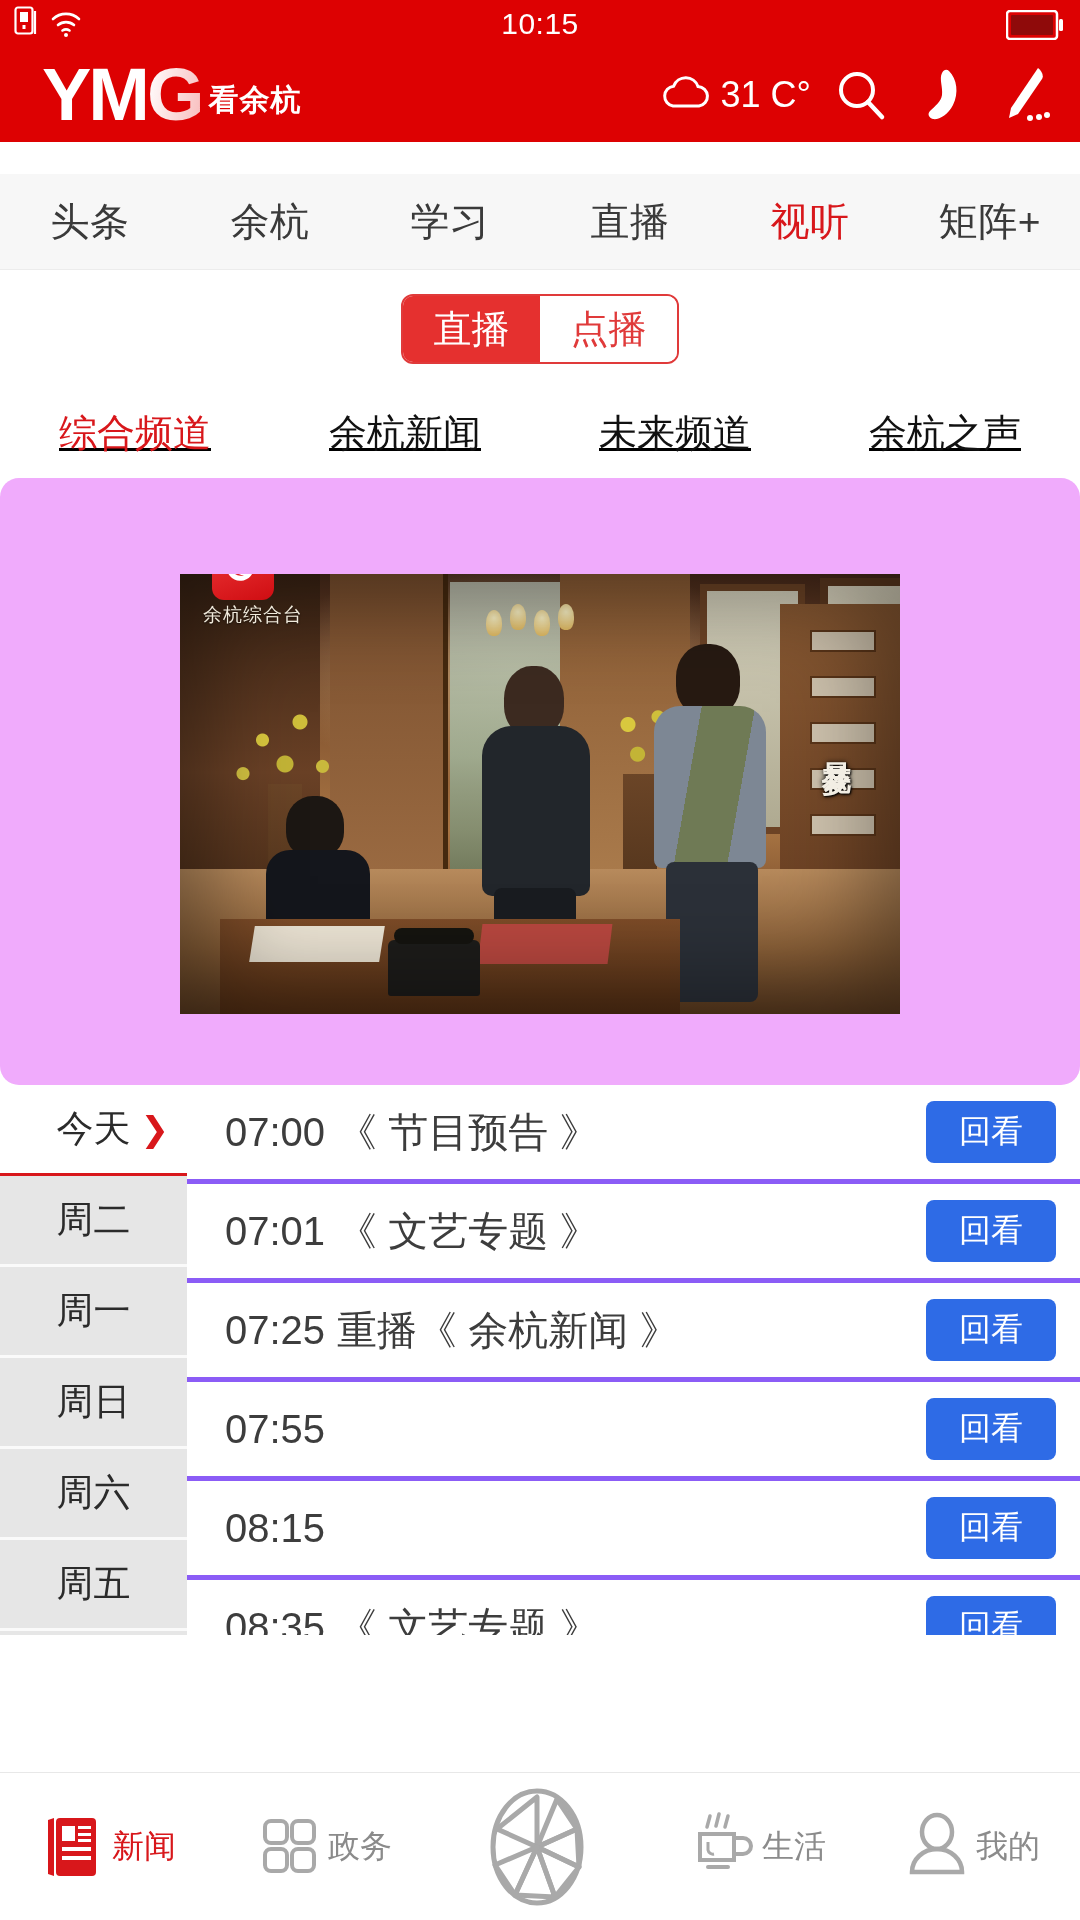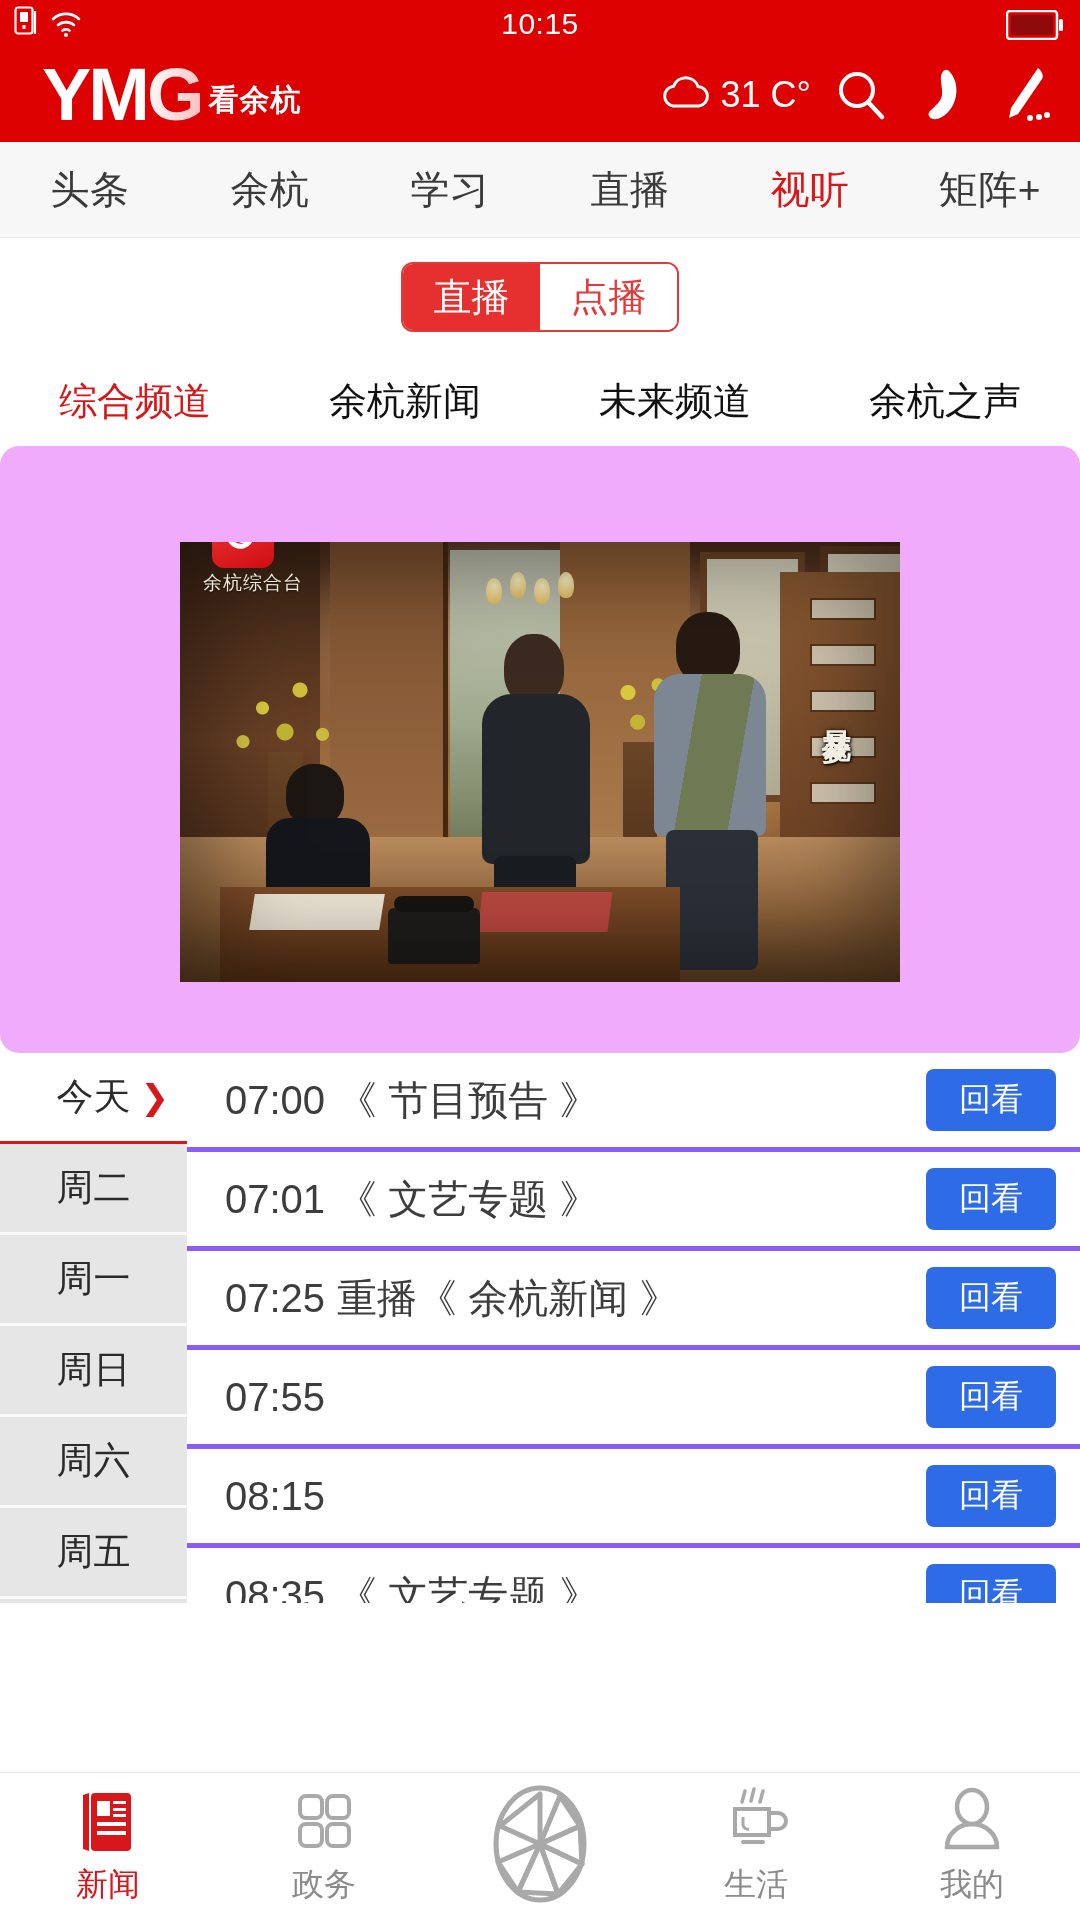--- a/index.html
+++ b/index.html
@@ -43,20 +43,21 @@
     display:flex; align-items:center; gap:19px;
   }
   .weather { display:flex; align-items:center; gap:8px; color:#fff; }
   .weather-temp { font-size:36px; color:#fff; letter-spacing:0px; }
   .icon-btn { display:flex; align-items:center; justify-content:center; width:62px; height:62px; }
 
   
   .navtabs {
     height:96px; background:#f7f7f7; display:flex; align-items:center;
     border-bottom:1px solid #ececec;
+    margin-top:32px;
   }
   .navtab {
     flex:1; text-align:center; font-size:39px; color:#3a3a3a;
     letter-spacing:0.5px; white-space:nowrap;
   }
   .navtab.active { color:#D8171B; }
 
   
   .segwrap { height:118px; background:#fff; display:flex; align-items:center; justify-content:center; }
   .segment {
@@ -64,21 +65,21 @@
     height:70px;
   }
   .seg-item {
     width:137px; display:flex; align-items:center; justify-content:center;
     font-size:38px; color:#E03A3A; background:#fff;
   }
   .seg-item.active { background:#E5302F; color:#fff; }
 
   
   .chantabs {
-    height:90px; background:#fff; display:flex; align-items:center;
+    height:90px; background:#fff; display:flex; align-items:center;text-decoration:underline;
   }
   .chantab { flex:1; text-align:center; font-size:38px; color:#111; white-space:nowrap; }
   .chantab.active { color:#D8171B; }
 
   
   .player { position:relative; width:1080px; height:607px; background:#f0abfc; overflow:hidden;border-radius:19px; }
   .video-frame {
     position:absolute; left:180px; top:96px; width:720px; height:440px;
     overflow:hidden;
     background:
@@ -187,21 +188,21 @@
     margin-left:auto; margin-right:24px; width:130px; height:62px; border-radius:8px;
     background:#2E6BE6; color:#fff; font-size:32px;
     display:flex; align-items:center; justify-content:center; flex:none;
   }
 
   
   .bottomnav {
     position:absolute; left:0; bottom:0; width:1080px; height:148px;
     background:#fff; border-top:1px solid #e8e8e8; display:flex; align-items:center;
   }
-  .bnav { flex:1; display:flex; flex-direction:column; align-items:center; justify-content:center; gap:6px; }
+  .bnav { flex:1; display:flex; flex-direction:row; align-items:center; justify-content:center; gap:6px; }
   .bnav-label { font-size:32px; color:#8b8b8b; }
   .bnav.active .bnav-label { color:#D8171B; }
   .bnav-ico { height:70px; display:flex; align-items:center; justify-content:center; }
 </style>
 </head>
 <body>
 
 <div id="app">
 
   <div class="statusbar">

